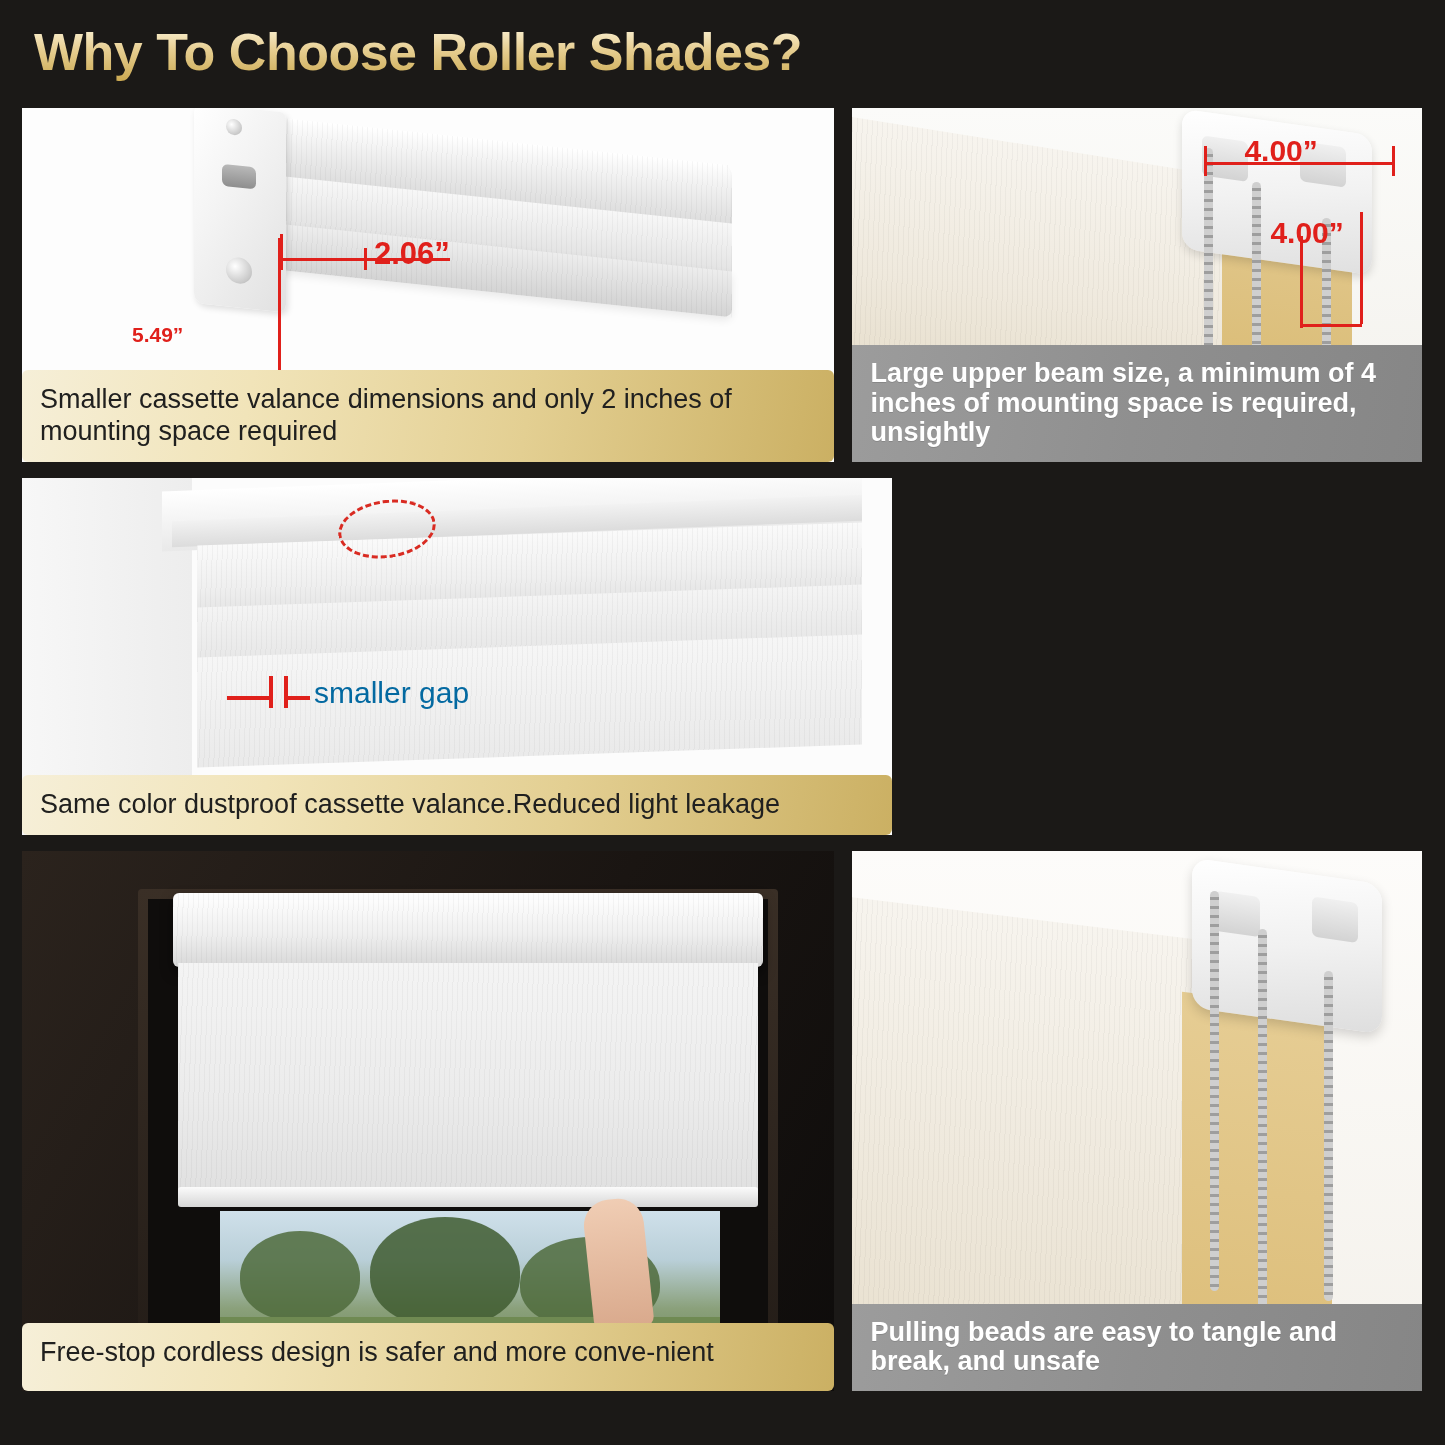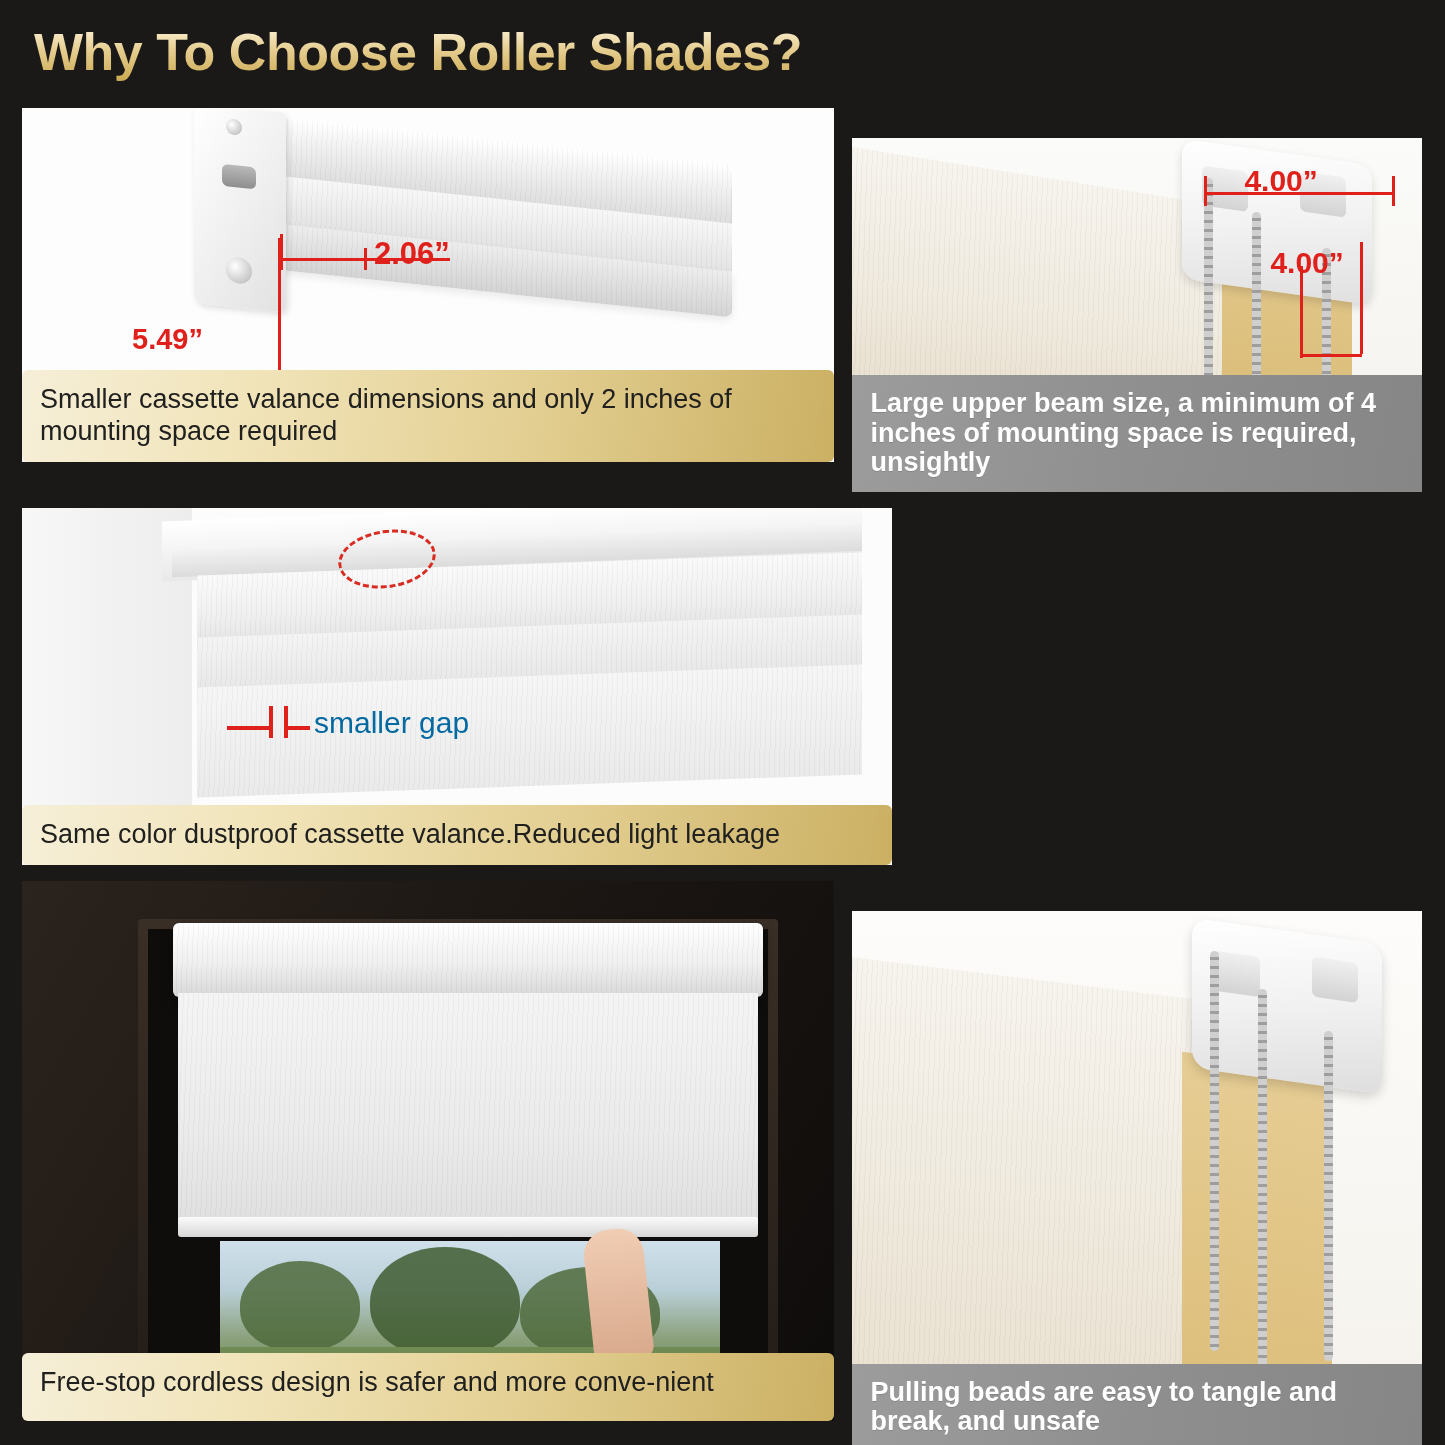--- a/index.html
+++ b/index.html
@@ -30,21 +30,21 @@
   }
   .grid{
     position:absolute;
     left:22px;top:108px;
     width:1400px;
   }
   .row{display:flex;gap:18px;margin-bottom:16px;}
 
   .card{position:relative;overflow:hidden;background:#fff;}
   .c-left{width:870px;}
-  .c-right{width:610px;margin-top:30px;}
+  .c-right{width:610px;}
 
   .r1 .card{height:354px;}
   .r2 .card{height:357px;}
   .r3 .card{height:540px;}
 
   .photo{position:absolute;left:0;top:0;right:0;bottom:0;overflow:hidden;}
 
   
   .cap{
     position:absolute;left:0;right:0;bottom:0;
@@ -207,21 +207,21 @@
             </div>
           </div>
 
           <div class="dimline" style="left:258px;top:150px;width:170px;height:3px;"></div>
           <div class="dimline" style="left:258px;top:126px;width:3px;height:36px;"></div>
           <div class="dimline" style="left:342px;top:140px;width:3px;height:22px;"></div>
           <div class="dimlabel" style="left:352px;top:128px;font-size:31px;">2.06”</div>
 
           <div class="dimline" style="left:256px;top:130px;width:3px;height:200px;"></div>
           <div class="dimline" style="left:256px;top:328px;width:90px;height:3px;"></div>
-          <div class="dimlabel" style="left:110px;top:215px;font-size:29px;">5.49”</div>
+          <div class="dimlabel" style="left:110px;top:215px;font-size:21px;">5.49”</div>
         </div>
         <div class="cap gold">Smaller cassette valance dimensions and only 2 inches of mounting space required</div>
       </div>
 
       <div class="card c-right">
         <div class="photo">
           <div class="c2bg"></div>
           <div class="beam-fab">
               <div class="texture"></div>
             </div>

